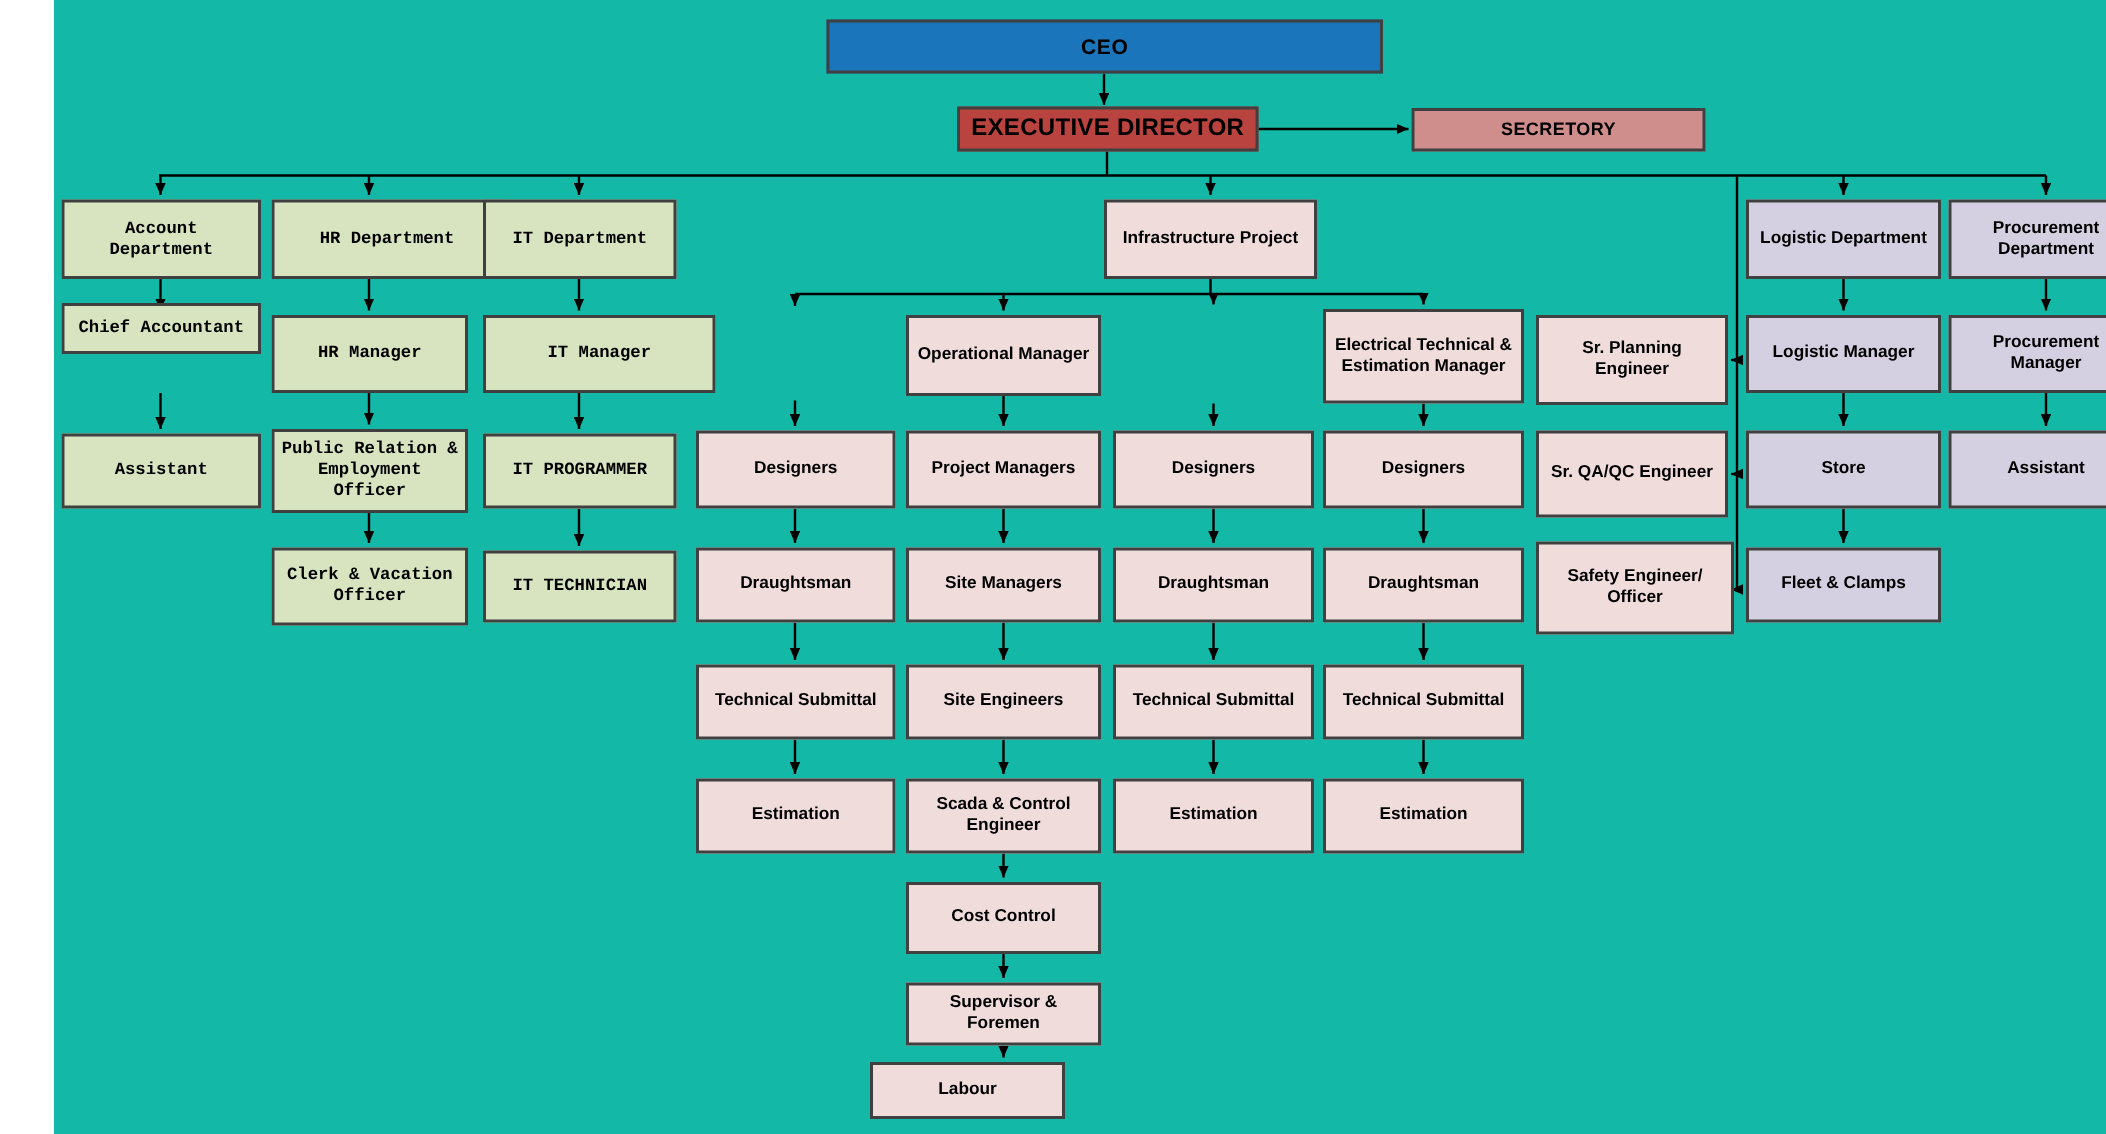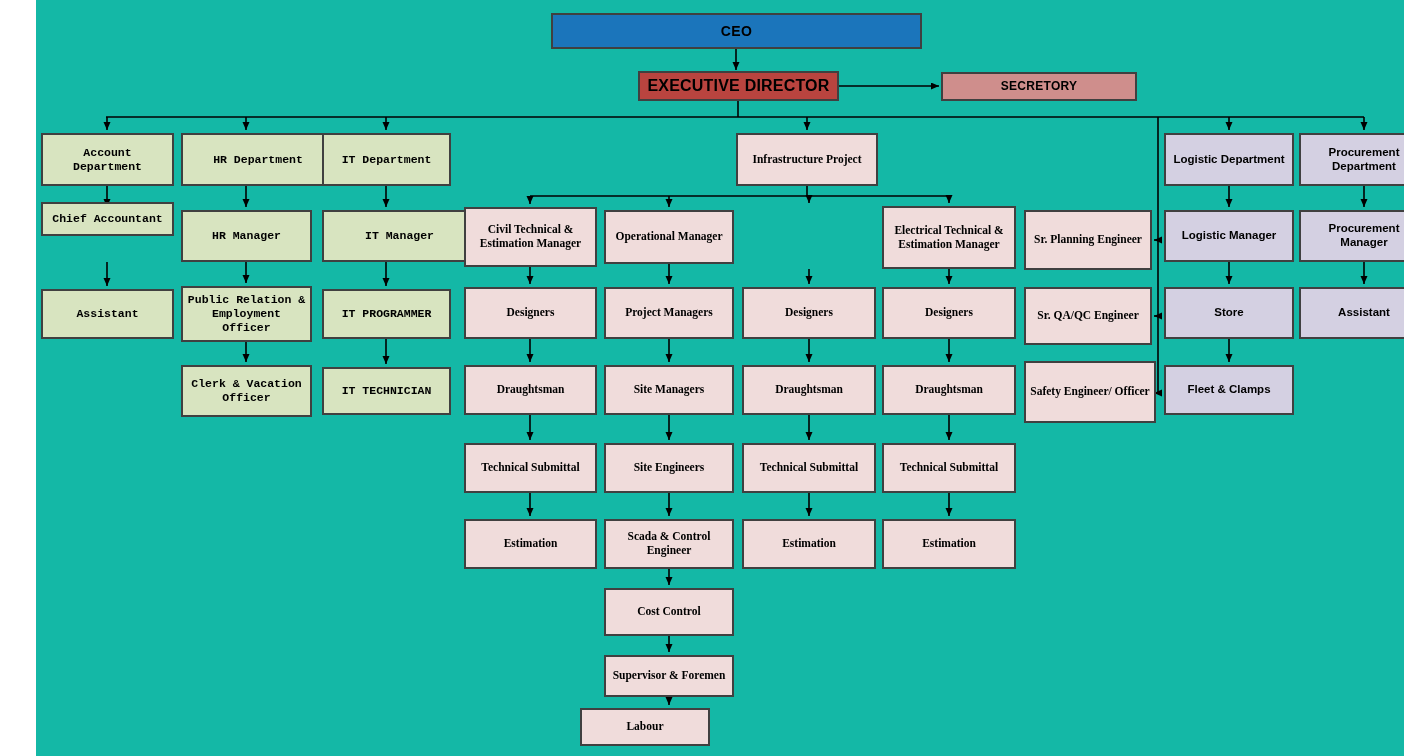--- a/index.html
+++ b/index.html
@@ -11,21 +11,21 @@
   .node {
     position:absolute; z-index:1;
     display:flex; align-items:center; justify-content:center;
     text-align:center; font-weight:bold; font-size:11.5px; line-height:1.2;
     color:#000; border:2px solid var(--border,#404040); padding:1px 4px;
   }
   .c-ceo  { background:var(--ceo-fill,#1b75bb); font-size:14px; letter-spacing:.4px; }
   .c-exec { background:var(--executive-fill,#b9443f); font-size:16px; letter-spacing:.2px; }
   .c-sec  { background:var(--secretory-fill,#cf8e8c); font-size:12px; letter-spacing:.3px; }
   .c-admin{ background:var(--admin-fill,#d8e4c0);font-family:Liberation Mono, monospace; }
-  .c-proj { background:var(--project-fill,#f0dcdb);font-family:Liberation Serif, serif; }
+  .c-proj { background:var(--project-fill,#f0dcdb); }
   .c-sup  { background:var(--supply-fill,#d4d0e2); }
 </style>
 </head>
 <body>
 
 <div id="canvas">
 
   <svg id="connectors" viewBox="0 0 1404 756" xmlns="http://www.w3.org/2000/svg">
     <defs>
       <marker id="arr" markerWidth="10" markerHeight="9" refX="8" refY="3.5" orient="auto" markerUnits="userSpaceOnUse">
@@ -108,21 +108,20 @@
   <div class="node c-admin" style="left:5px;top:133px;width:133px;height:53px">Account Department</div>
   <div class="node c-admin" style="left:145px;top:133px;width:154px;height:53px">HR Department</div>
   <div class="node c-admin" style="left:286px;top:133px;width:129px;height:53px">IT Department</div>
   <div class="node c-proj" style="left:700px;top:133px;width:142px;height:53px">Infrastructure Project</div>
   <div class="node c-sup" style="left:1128px;top:133px;width:130px;height:53px">Logistic Department</div>
   <div class="node c-sup" style="left:1263px;top:133px;width:130px;height:53px">Procurement Department</div>
 
   <div class="node c-admin" style="left:5px;top:202px;width:133px;height:34px">Chief Accountant</div>
   <div class="node c-admin" style="left:145px;top:210px;width:131px;height:52px">HR Manager</div>
   <div class="node c-admin" style="left:286px;top:210px;width:155px;height:52px">IT Manager</div>
-  <div class="node c-proj" style="left:428px;top:207px;width:133px;height:60px">Civil Technical &amp; Estimation Manager</div>
   <div class="node c-proj" style="left:568px;top:210px;width:130px;height:54px">Operational Manager</div>
   <div class="node c-proj" style="left:846px;top:206px;width:134px;height:63px">Electrical Technical &amp; Estimation Manager</div>
   <div class="node c-proj" style="left:988px;top:210px;width:128px;height:60px">Sr. Planning Engineer</div>
   <div class="node c-sup" style="left:1128px;top:210px;width:130px;height:52px">Logistic Manager</div>
   <div class="node c-sup" style="left:1263px;top:210px;width:130px;height:52px">Procurement Manager</div>
 
   <div class="node c-admin" style="left:5px;top:289px;width:133px;height:50px">Assistant</div>
   <div class="node c-admin" style="left:145px;top:286px;width:131px;height:56px">Public Relation &amp; Employment Officer</div>
   <div class="node c-admin" style="left:286px;top:289px;width:129px;height:50px">IT PROGRAMMER</div>
   <div class="node c-proj" style="left:428px;top:287px;width:133px;height:52px">Designers</div>

